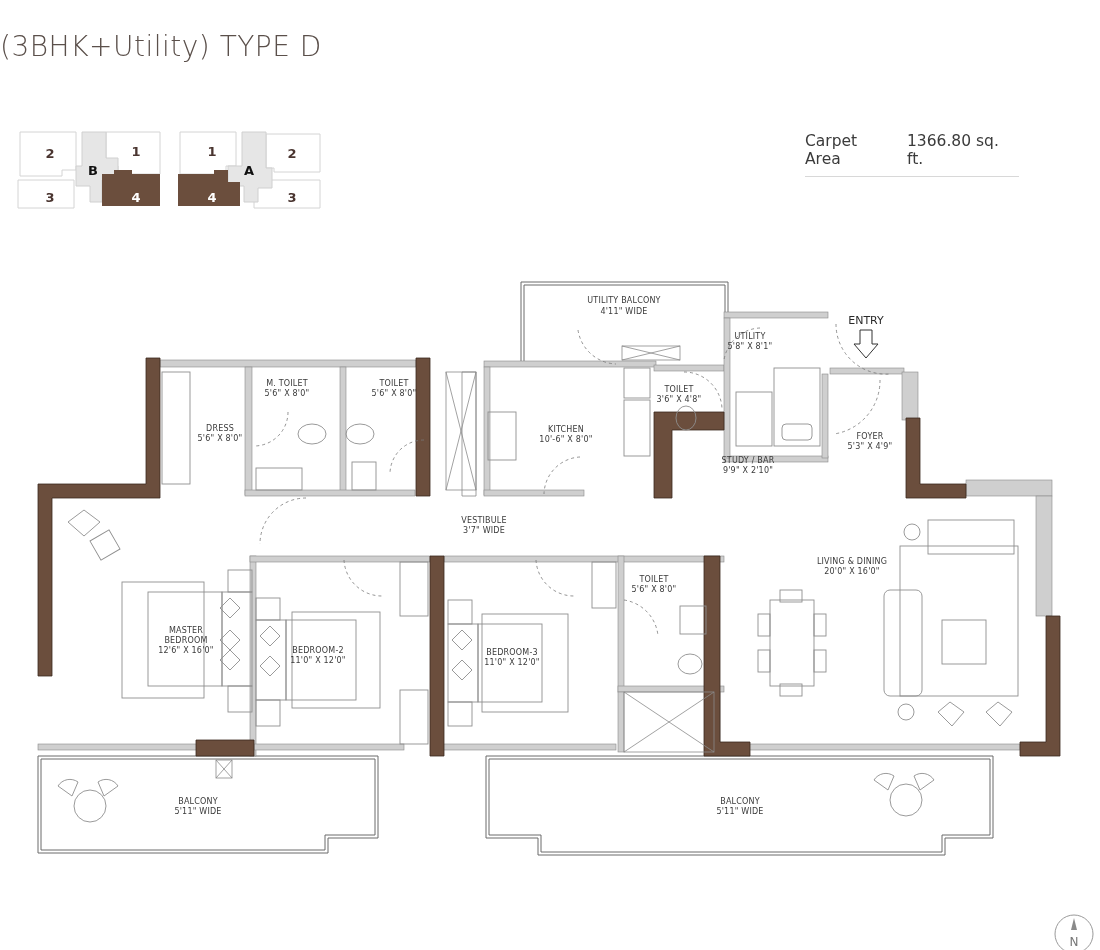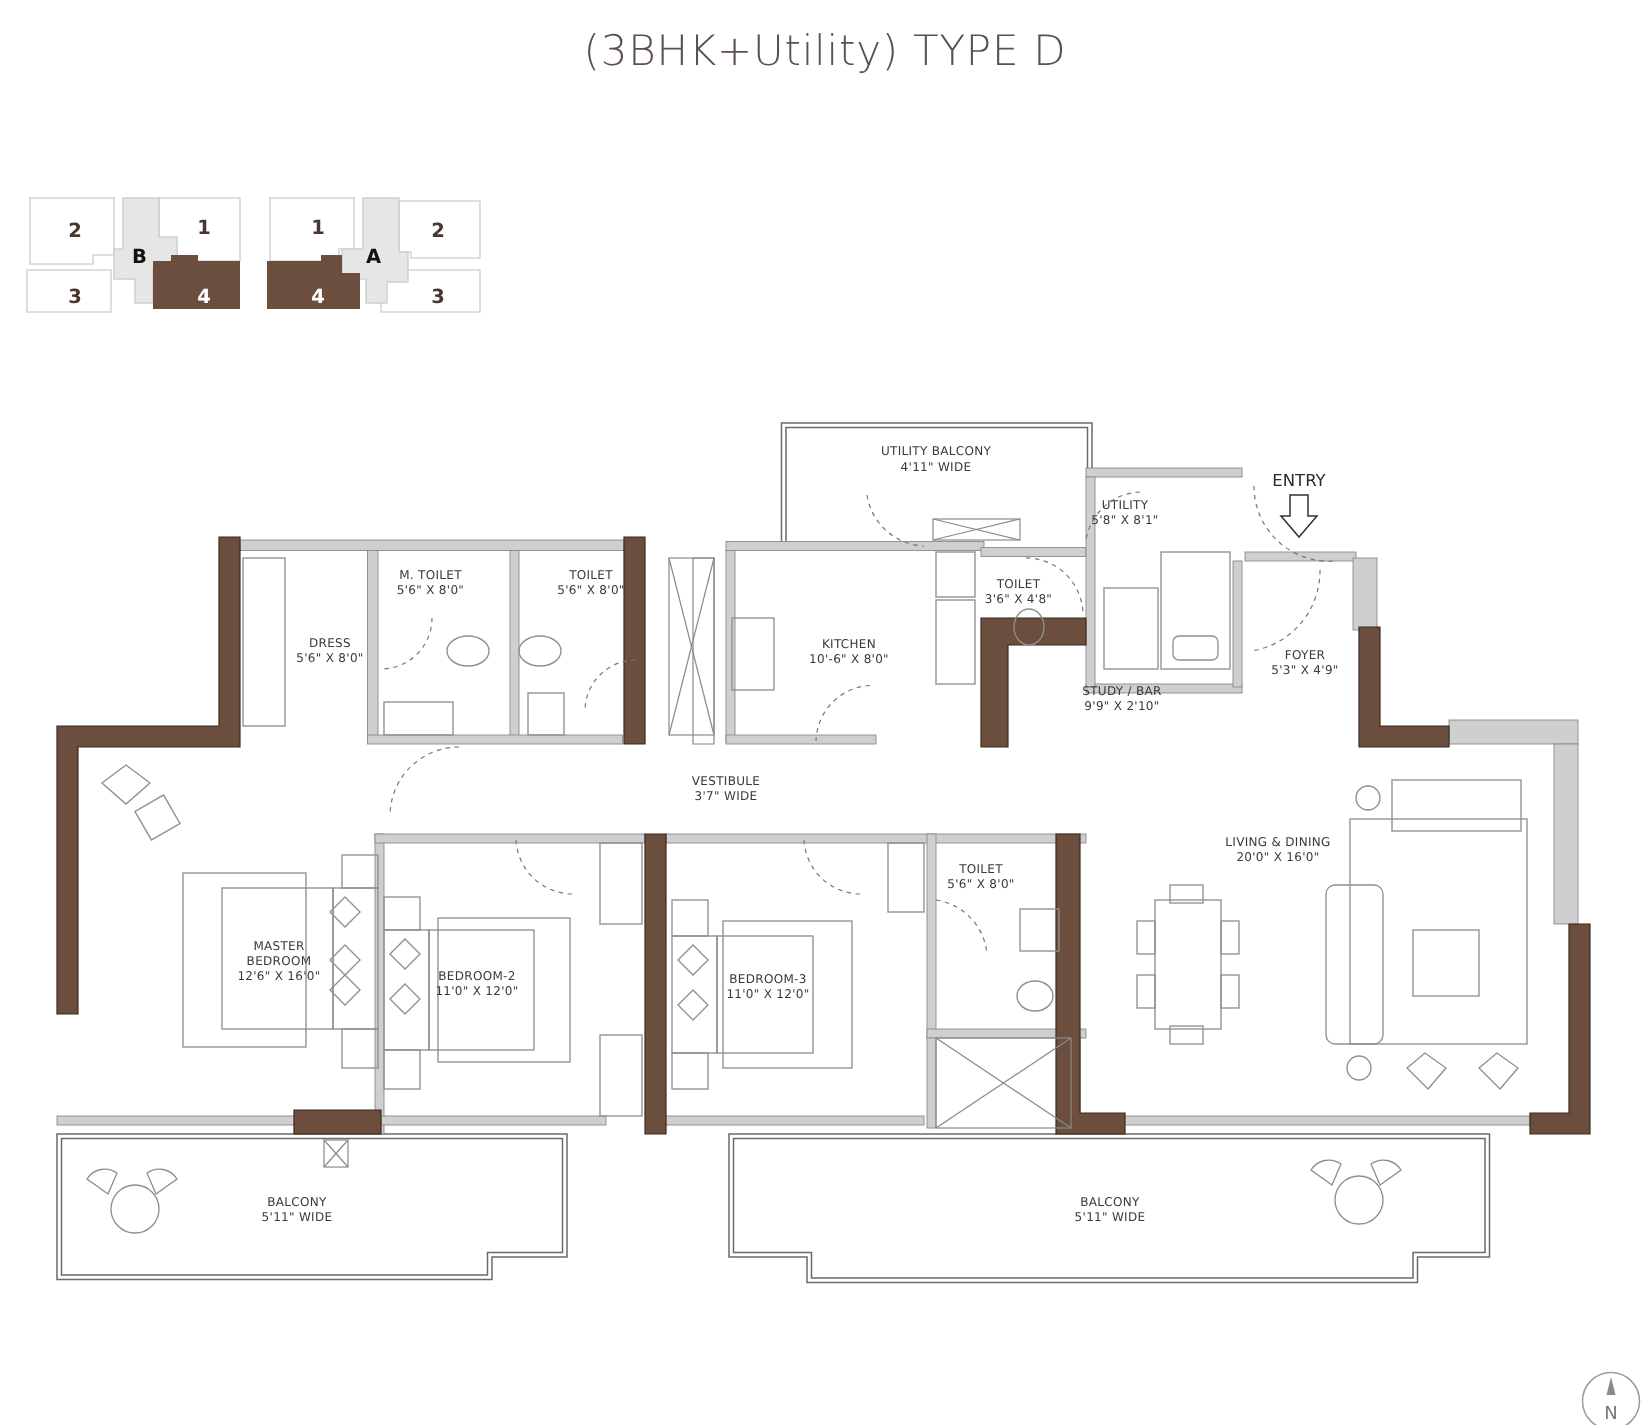--- a/index.html
+++ b/index.html
@@ -1,17 +1,17 @@
 <!DOCTYPE html>
 <html><head>
 <meta charset="utf-8">
 <style>
   html, body { margin:0; padding:0; background:#ffffff; }
   body { width:1100px; height:950px; position:relative; overflow:hidden; font-family:"Liberation Sans", sans-serif; color:#3a3030; }
-  .title { position:absolute; left:0; top:17px; width:1100px; text-align:center; font-size:28px; color:#5b504b; letter-spacing:0.5px; font-family:"DejaVu Sans", sans-serif; font-weight:300; }
+  .title { position:absolute; left:0; top:30px; width:1100px; text-align:left; font-size:28px; color:#5b504b; letter-spacing:0.5px; font-family:"DejaVu Sans", sans-serif; font-weight:300; }
   .keyplan { position:absolute; left:14px; top:128px; width:330px; height:84px; }
   .areas { position:absolute; left:805px; top:126px; width:214px; }
   .area-row { display:flex; justify-content:space-between; font-size:15.5px; color:#3b3b3b; padding:6px 0 8px 0; border-bottom:1px solid #d8d8d8; margin-bottom:10px; font-family:"DejaVu Sans", sans-serif; }
   .area-row .lbl { margin-right:10px; }
   svg.plan { position:absolute; left:0; top:0; }
   .rl { font-family:"DejaVu Sans", sans-serif; font-size:8px; fill:#3a3a3a; text-anchor:middle; letter-spacing:0.2px; }
   .entry-lbl { font-family:"DejaVu Sans", sans-serif; font-size:11px; fill:#2a2a2a; text-anchor:middle; }
 </style>
 </head>
 <body>
@@ -45,20 +45,24 @@
     <text x="79" y="47" fill="#111111">B</text>
     <text x="198" y="28" fill="#4a3530">1</text>
     <text x="278" y="30" fill="#4a3530">2</text>
     <text x="198" y="74" fill="#ffffff">4</text>
     <text x="278" y="74" fill="#4a3530">3</text>
     <text x="235" y="47" fill="#111111">A</text>
   </g>
 </svg>
 
 <div class="areas">
+  <div class="area-row">
+    <span class="lbl">Carpet Area</span>
+    <span>1366.80 sq. ft.</span>
+  </div>
 </div>
 
 <svg class="plan" width="1100" height="950" viewBox="0 0 1100 950">
 
   <g fill="none" stroke="#6a6a6a" stroke-width="1">
     <path d="M38 756 H378 V838 H328 V853 H38 Z"></path>
     <path d="M41 759 H375 V835 H325 V850 H41 Z"></path>
     <path d="M486 756 H993 V838 H945 V855 H538 V838 H486 Z"></path>
     <path d="M489 759 H990 V835 H942 V852 H541 V835 H489 Z"></path>
   </g>

